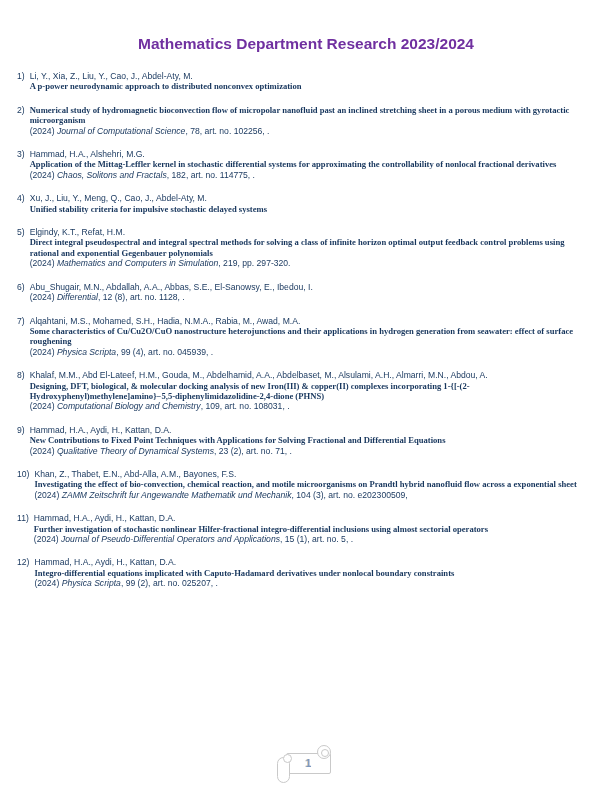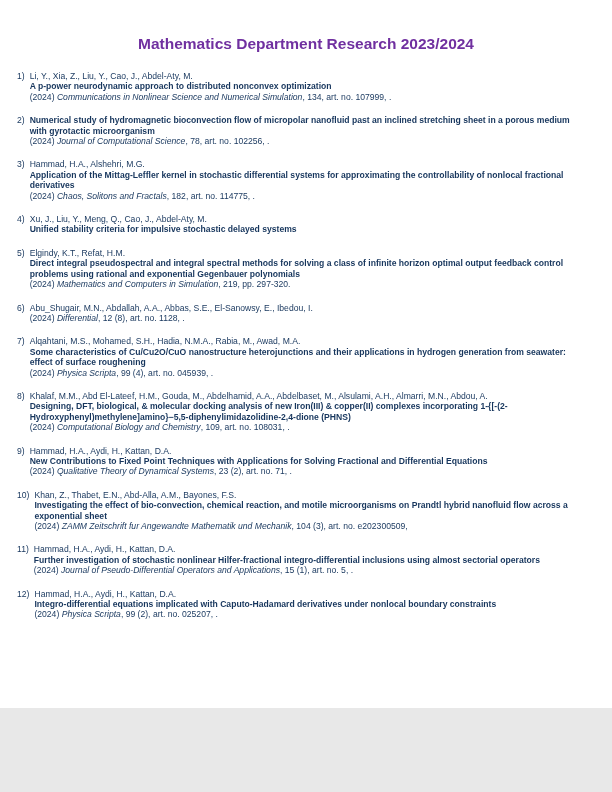--- a/index.html
+++ b/index.html
@@ -6,21 +6,21 @@
     --title: #7030A0;
     --body-text: #17365D;
     --page-number: #7B96BE;
     --scroll-outline: #C9C9C9;
   }
   * { margin: 0; padding: 0; box-sizing: border-box; }
   html, body { background: #e8e8e8; }
   .page {
     position: relative;
     width: 612px;
-    height: 708px;
+    height: 792px;
     margin: 0 auto;
     background: #ffffff;
     font-family: "Liberation Sans", sans-serif;
     color: var(--body-text);
     overflow: hidden;
   }
   .page-title {
     position: absolute;
     top: 35px;
     left: 0;
@@ -42,21 +42,21 @@
   .entry {
     display: flex;
     margin-bottom: 13px;
   }
   .entry .num {
     white-space: pre;
     margin-right: 5px;
     flex: 0 0 auto;
   }
   .entry .body { flex: 1 1 auto; }
-  .entry .etitle { font-weight: bold; }
+  .entry .etitle { font-weight: bold; font-family: Liberation Serif, serif; }
   .entry .cite .journal { font-style: italic; }
   .footer-scroll {
     position: absolute;
     top: 744px;
     left: 50%;
     transform: translateX(-50%);
     width: 58px;
     height: 40px;
   }
   .scroll-banner {
@@ -115,21 +115,20 @@
 <div class="page">
 
   <div class="page-title">Mathematics Department Research 2023/2024</div>
 
   <div class="ref-list">
     <div class="entry">
       <span class="num">1)</span>
       <div class="body">
         <div class="authors">Li, Y., Xia, Z., Liu, Y., Cao, J., Abdel-Aty, M.</div>
         <div class="etitle">A p-power neurodynamic approach to distributed nonconvex optimization</div>
-        <div class="cite"><span>(2024)</span> <i class="journal">Communications in Nonlinear Science and Numerical Simulation</i><span>, 134, art. no. 107999, .</span></div>
       </div>
     </div>
 
     <div class="entry">
       <span class="num">2)</span>
       <div class="body">
         <div class="etitle">Numerical study of hydromagnetic bioconvection flow of micropolar nanofluid past an inclined stretching sheet in a porous medium with gyrotactic microorganism</div>
         <div class="cite"><span>(2024)</span> <i class="journal">Journal of Computational Science</i><span>, 78, art. no. 102256, .</span></div>
       </div>
     </div>

